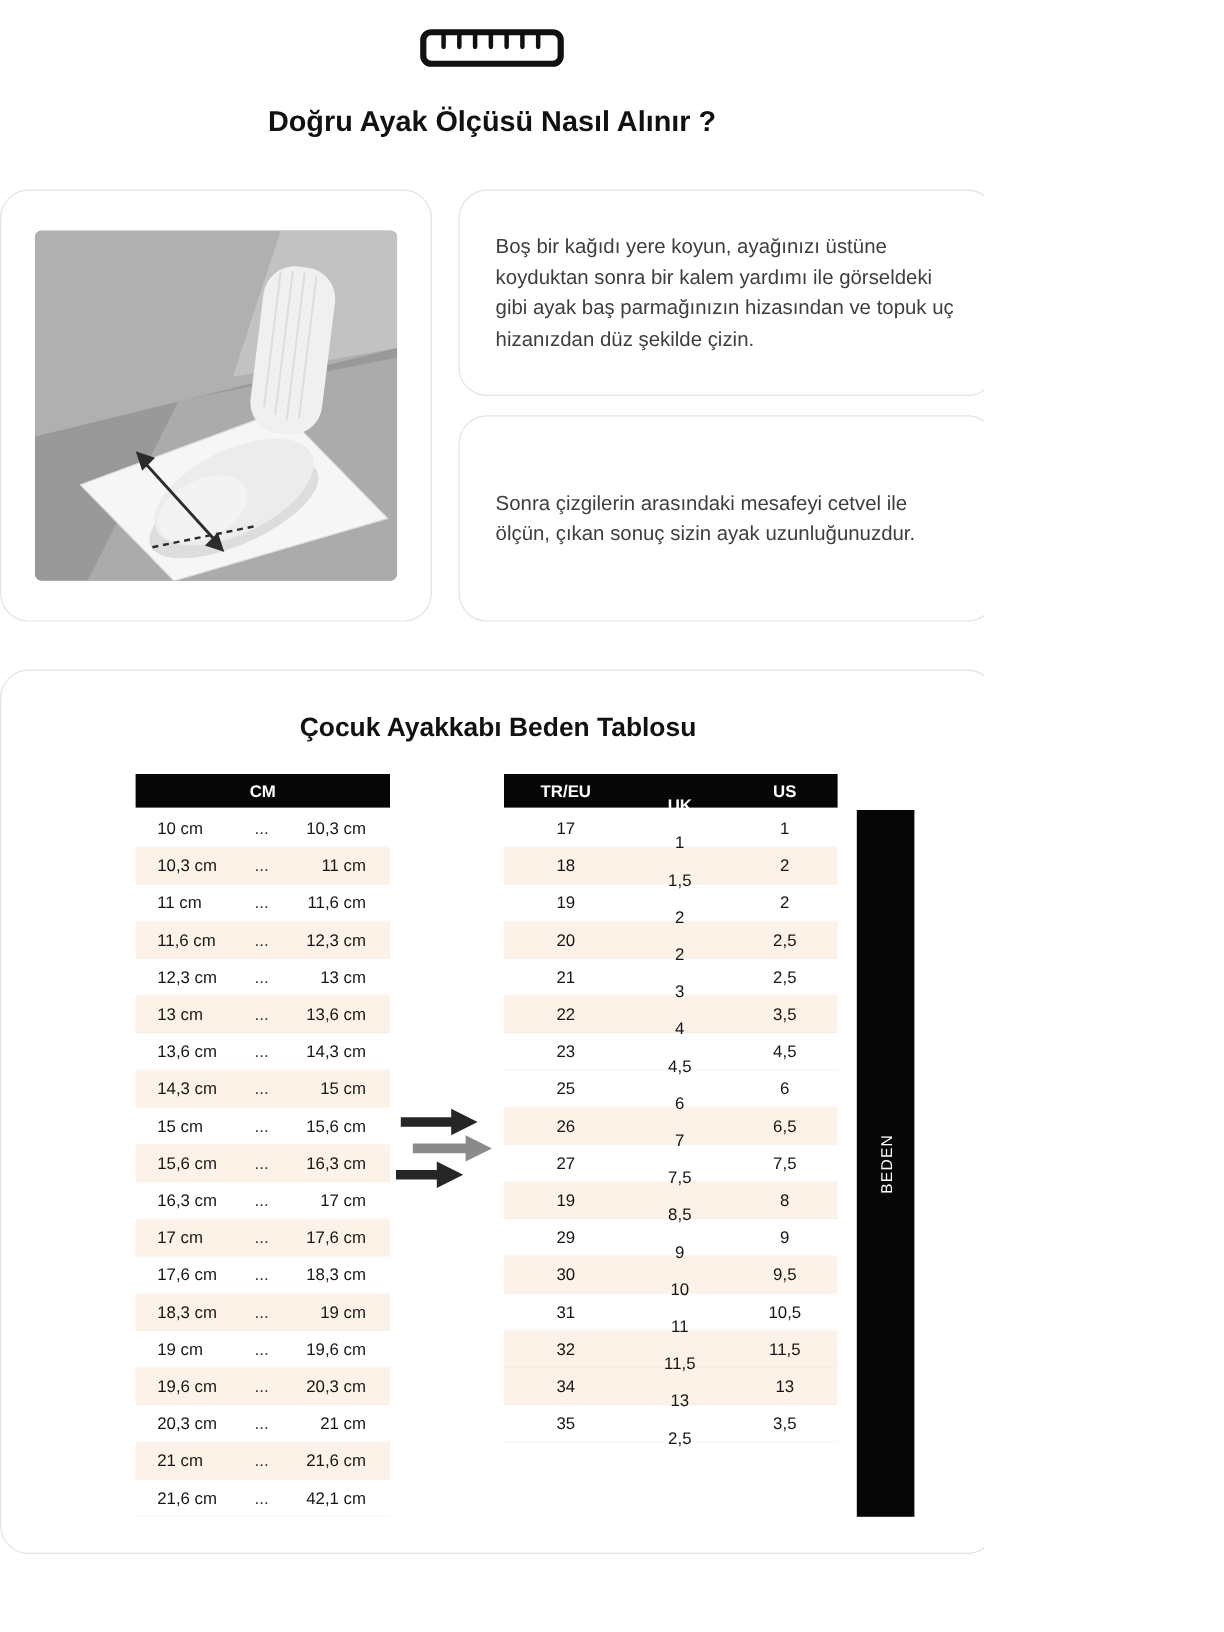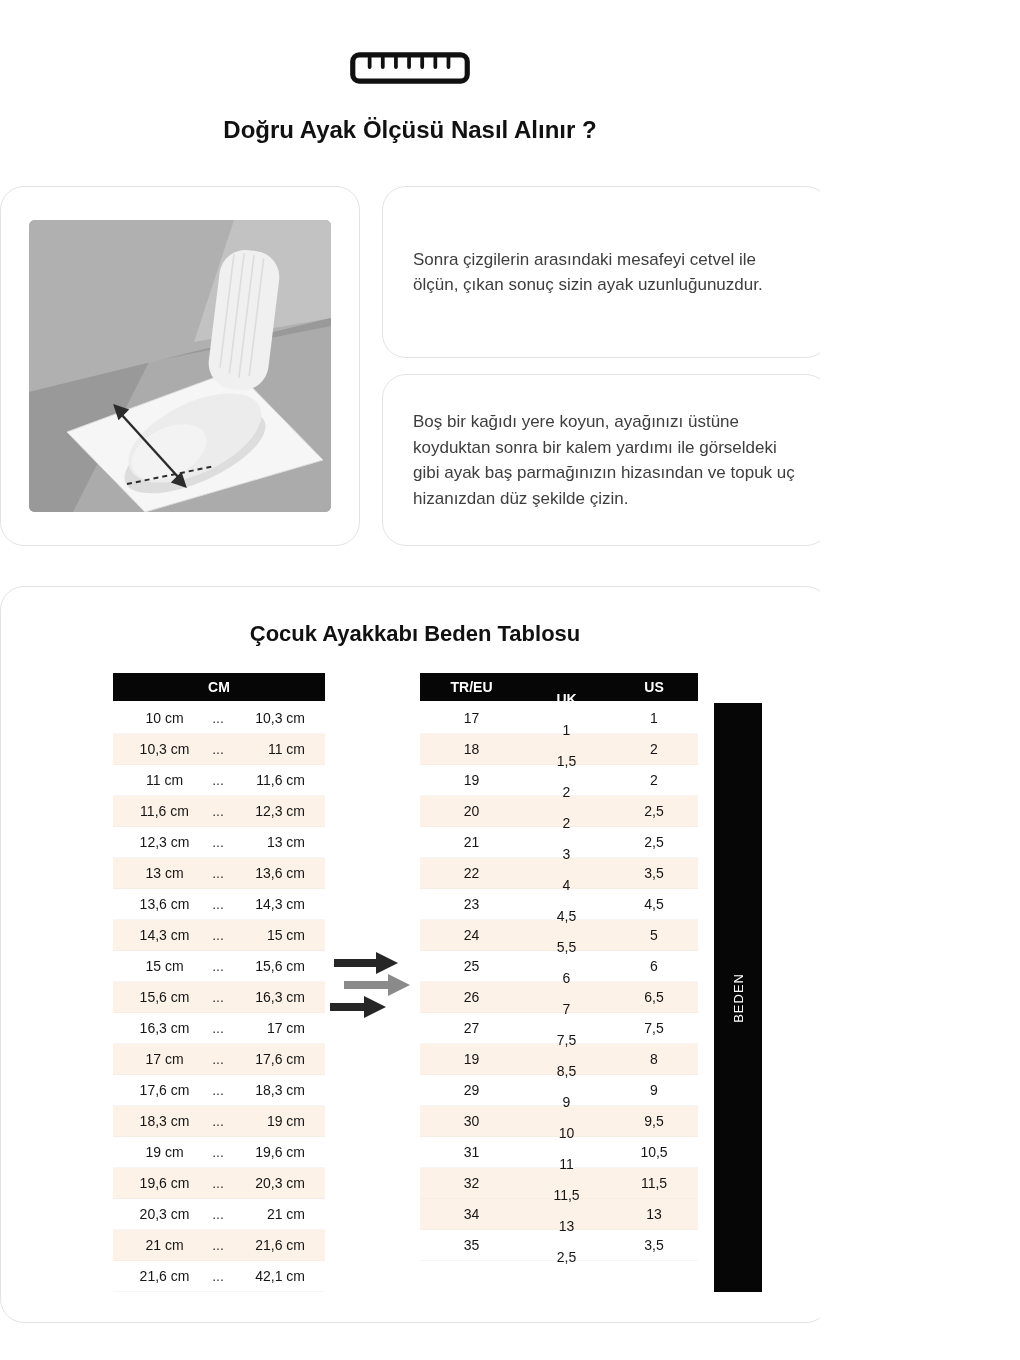--- a/index.html
+++ b/index.html
@@ -2,21 +2,21 @@
 <html><head>
 <meta charset="utf-8">
 <style>
   * { margin:0; padding:0; box-sizing:border-box; }
   html,body { background:#fff; }
   body {
     width:1020px; height:1360px;
     font-family:"Liberation Sans", sans-serif;
     color:#1c1c1c;
   }
-  .page { width:820px; height:1360px; padding-top:48px; overflow:hidden; }
+  .page { width:820px; height:1360px; padding-top:20px; overflow:hidden; }
 
   .ruler-wrap { display:flex; justify-content:center; }
 
   .page-title {
     text-align:center; font-size:24px; font-weight:700;
     margin-top:28px; color:#111;
   }
 
   .measure-row { width:830px; margin:42px auto 0; display:flex; gap:22px; }
 
@@ -45,21 +45,21 @@
     display:flex; align-items:center; justify-content:center;
     margin-bottom:2px;
   }
   .trow {
     height:31px; display:flex; align-items:center;
     font-size:14px; color:#151515;
     border-bottom:1px solid rgba(0,0,0,0.035);
   }
   .trow.alt { background:#fdf2e8; border-bottom:1px solid rgba(0,0,0,0.02); }
 
-  .cm-block .c-left  { flex:1; text-align:center;  padding-left:18px; }
+  .cm-block .c-left  { flex:1; text-align:left;  padding-left:18px; }
   .cm-block .c-mid   { width:40px; flex:none; text-align:center; color:#333; }
   .cm-block .c-right { flex:1; text-align:right; padding-right:20px; }
 
   .arrow-block { width:95px; display:flex; align-items:center; justify-content:center; }
 
   .size-wrap { display:flex; gap:16px; }
   .size-block { width:278px; }
   .size-cols { display:flex; }
   .size-cols > span:nth-child(1) { width:103px; text-align:center; }
   .size-cols > span:nth-child(2) { width:87px;  text-align:center;margin-top:24px; }
@@ -131,24 +131,24 @@
           <polygon points="86,186 98,190 90,198"></polygon>
           <polygon points="156,266 144,262 152,254"></polygon>
         </g>
 
         <line x1="98" y1="264" x2="186" y2="246" stroke="#2c2c2c" stroke-width="2" stroke-dasharray="5 4"></line>
       </svg>
     </div>
 
     <div class="right-col">
       <div class="card text-card">
+        <p>Boş bir kağıdı yere koyun, ayağınızı üstüne koyduktan sonra bir kalem yardımı ile görseldeki gibi ayak baş parmağınızın hizasından ve topuk uç hizanızdan düz şekilde çizin.</p>
+      </div>
+      <div class="card text-card">
         <p>Sonra çizgilerin arasındaki mesafeyi cetvel ile ölçün, çıkan sonuç sizin ayak uzunluğunuzdur.</p>
-      </div>
-      <div class="card text-card">
-        <p>Boş bir kağıdı yere koyun, ayağınızı üstüne koyduktan sonra bir kalem yardımı ile görseldeki gibi ayak baş parmağınızın hizasından ve topuk uç hizanızdan düz şekilde çizin.</p>
       </div>
     </div>
   </div>
 
   <div class="card table-card">
     <h2 class="section-title">Çocuk Ayakkabı Beden Tablosu</h2>
 
     <div class="tables-row">
 
       <div class="cm-block">
@@ -296,25 +296,20 @@
               <div class="trow size-cols alt">
                 <span class="">22</span>
                 <span class="">4</span>
                 <span class="">3,5</span>
               </div>
               <div class="trow size-cols">
                 <span class="">23</span>
                 <span class="">4,5</span>
                 <span class="">4,5</span>
               </div>
-              <div class="trow size-cols alt">
-                <span class="">24</span>
-                <span class="">5,5</span>
-                <span class="">5</span>
-              </div>
               <div class="trow size-cols">
                 <span class="">25</span>
                 <span class="">6</span>
                 <span class="">6</span>
               </div>
               <div class="trow size-cols alt">
                 <span class="">26</span>
                 <span class="">7</span>
                 <span class="">6,5</span>
               </div>

